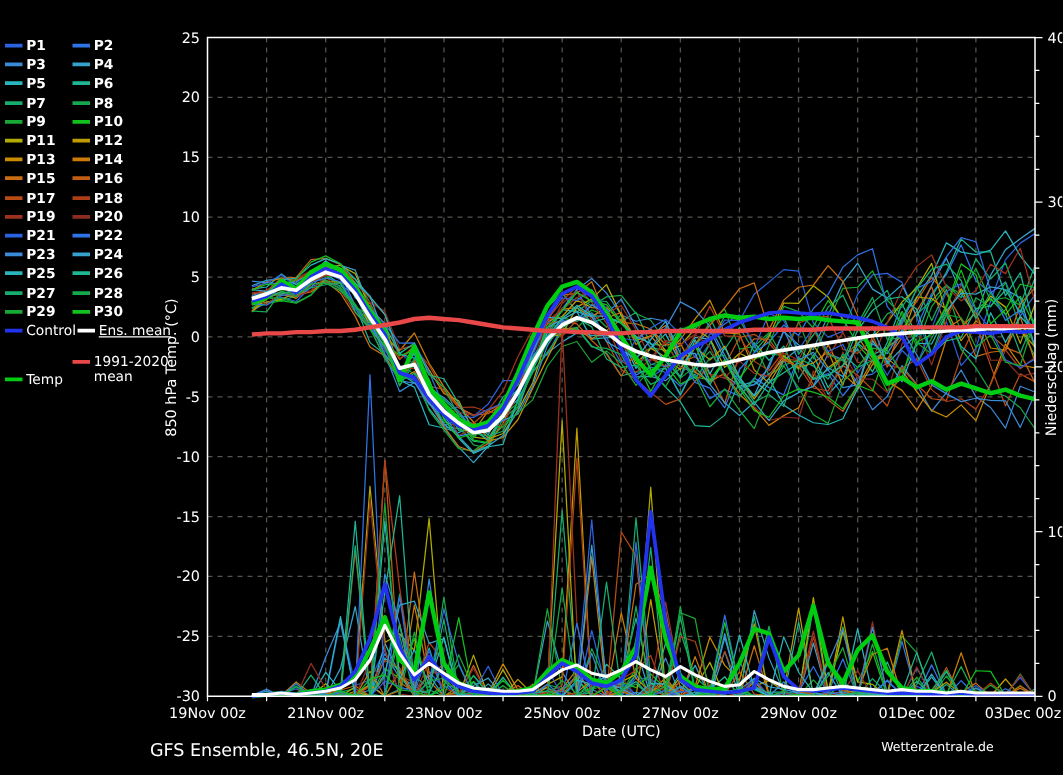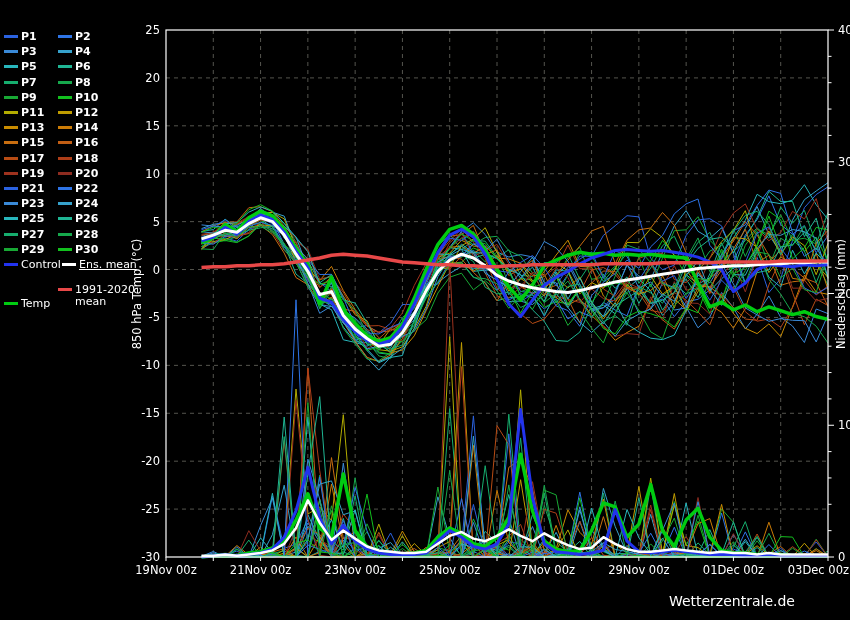--- a/index.html
+++ b/index.html
@@ -12,21 +12,21 @@
           grid-template-columns:54px 54px;grid-auto-rows:15.2px;font-size:11px;}
   .legend-item{display:flex;align-items:center;white-space:nowrap;font-weight:bold;}
   .swatch{display:inline-block;width:14px;height:3px;margin-right:3px;flex:none;}
   .legend-extra{position:absolute;font-size:11px;display:flex;align-items:center;white-space:nowrap;}
   .vlabel-left{position:absolute;left:137px;top:294px;transform:translate(-50%,-50%) rotate(-90deg);
                font-size:11.5px;white-space:nowrap;}
   .vlabel-right{position:absolute;left:841px;top:294px;transform:translate(-50%,-50%) rotate(-90deg);
                 font-size:11.5px;white-space:nowrap;}
   .xaxis-title{position:absolute;left:166px;width:662px;top:578px;text-align:center;font-size:11.5px;}
   .footer-left{position:absolute;left:120px;top:593px;font-size:14px;}
-  .footer-right{position:absolute;right:55px;top:593px;font-size:14px;}
+  .footer-right{position:absolute;right:55px;top:593px;font-size:10px;}
   text{fill:#fff;font-family:"DejaVu Sans","Liberation Sans",sans-serif;}
 </style>
 </head>
 <body>
 
 <div id="stage">
 
   <svg id="plot-svg" width="850" height="620">
     <rect x="0" y="0" width="850" height="620" fill="#000000"></rect>
     <g id="grid-layer">
@@ -330,15 +330,17 @@
   <div class="legend-extra" style="left:75px;top:295px;">
     <span>mean</span>
   </div>
   <div class="legend-extra" style="left:4px;top:297px;">
     <span class="swatch" id="sw-oper" style="background: rgb(0, 204, 17);"></span>
     <span>Temp</span>
   </div>
 
   <div class="vlabel-left">850 hPa Temp. (°C)</div>
   <div class="vlabel-right">Niederschlag (mm)</div>
-
+  <div class="xaxis-title">Date (UTC)</div>
+
+  <div class="footer-left">GFS Ensemble, 46.5N, 20E</div>
   <div class="footer-right">Wetterzentrale.de</div>
 </div>
 
 </body></html>

